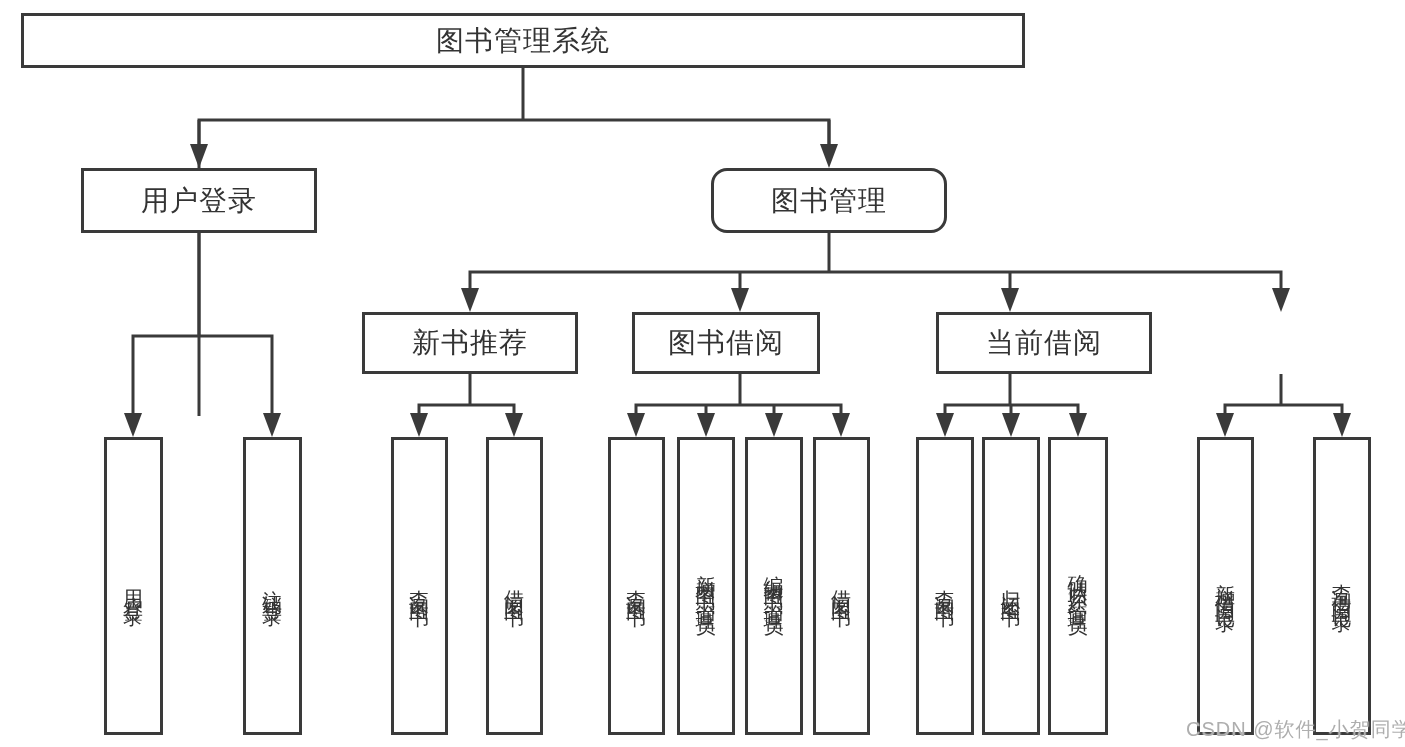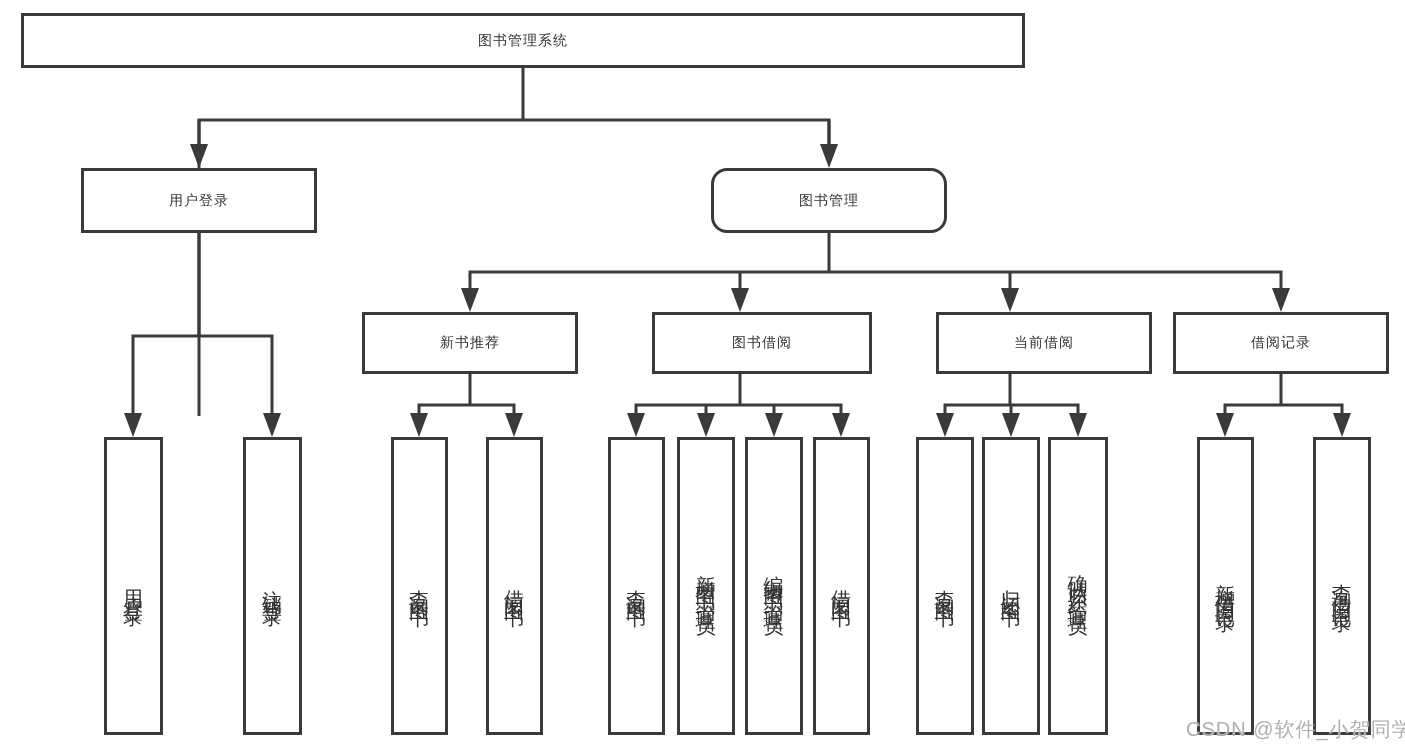--- a/index.html
+++ b/index.html
@@ -14,39 +14,39 @@
   svg.wires { position: absolute; left: 0; top: 0; width: 1405px; height: 747px; }
 
   .node {
     position: absolute;
     border: 3px solid #3a3a3a;
     background: #ffffff;
     color: #333333;
     display: flex;
     align-items: center;
     justify-content: center;
-    font-size: 14px;
+    font-size: 28px;
     letter-spacing: 1px;
     text-align: center;
   }
   .node.h {  }
   .node.v {
     writing-mode: vertical-rl;
     text-orientation: mixed;
     letter-spacing: 6px;
     line-height: 1;
     font-size: 20px;
   }
 
   
   .root-box   { left: 21px;   top: 13px;  width: 1004px; height: 55px; }
   .l2-login   { left: 81px;   top: 168px; width: 236px;  height: 65px; }
   .l2-mgmt    { left: 711px;  top: 168px; width: 236px;  height: 65px; border-radius: 16px; }
   .l3-a { left: 362px;  top: 312px; width: 216px; height: 62px; font-family: Liberation Serif, serif; }
-  .l3-b { left: 632px;  top: 312px; width: 220px; height: 62px; margin-left: 20px; }
+  .l3-b { left: 632px;  top: 312px; width: 188px; height: 62px; }
   .l3-c { left: 902px;  top: 312px; width: 216px; height: 62px; margin-left: 34px; }
   .l3-d { left: 1173px; top: 312px; width: 216px; height: 62px; }
 
   
   .leaf { top: 437px; height: 298px; }
   .g1c1 { left: 104px;  width: 59px; }
   .g1c2 { left: 243px;  width: 59px; }
   .g2c1 { left: 391px;  width: 57px; }
   .g2c2 { left: 486px;  width: 57px; }
   .g3c1 { left: 608px;  width: 57px; }
@@ -120,21 +120,20 @@
   </svg>
 
   <div class="node h root-box">图书管理系统</div>
 
   <div class="node h l2-login">用户登录</div>
   <div class="node h l2-mgmt">图书管理</div>
 
   <div class="node h l3-a">新书推荐</div>
   <div class="node h l3-b">图书借阅</div>
   <div class="node h l3-c">当前借阅</div>
-  <div class="node h l3-d">借阅记录</div>
 
   <div class="node v leaf g1c1">用户登录</div>
   <div class="node v leaf g1c2">注销登录</div>
 
   <div class="node v leaf g2c1">查询图书</div>
   <div class="node v leaf g2c2">借阅图书</div>
 
   <div class="node v leaf g3c1">查询图书</div>
   <div class="node v leaf g3c2">新增图书（管理员）</div>
   <div class="node v leaf g3c3">编辑图书（管理员）</div>

